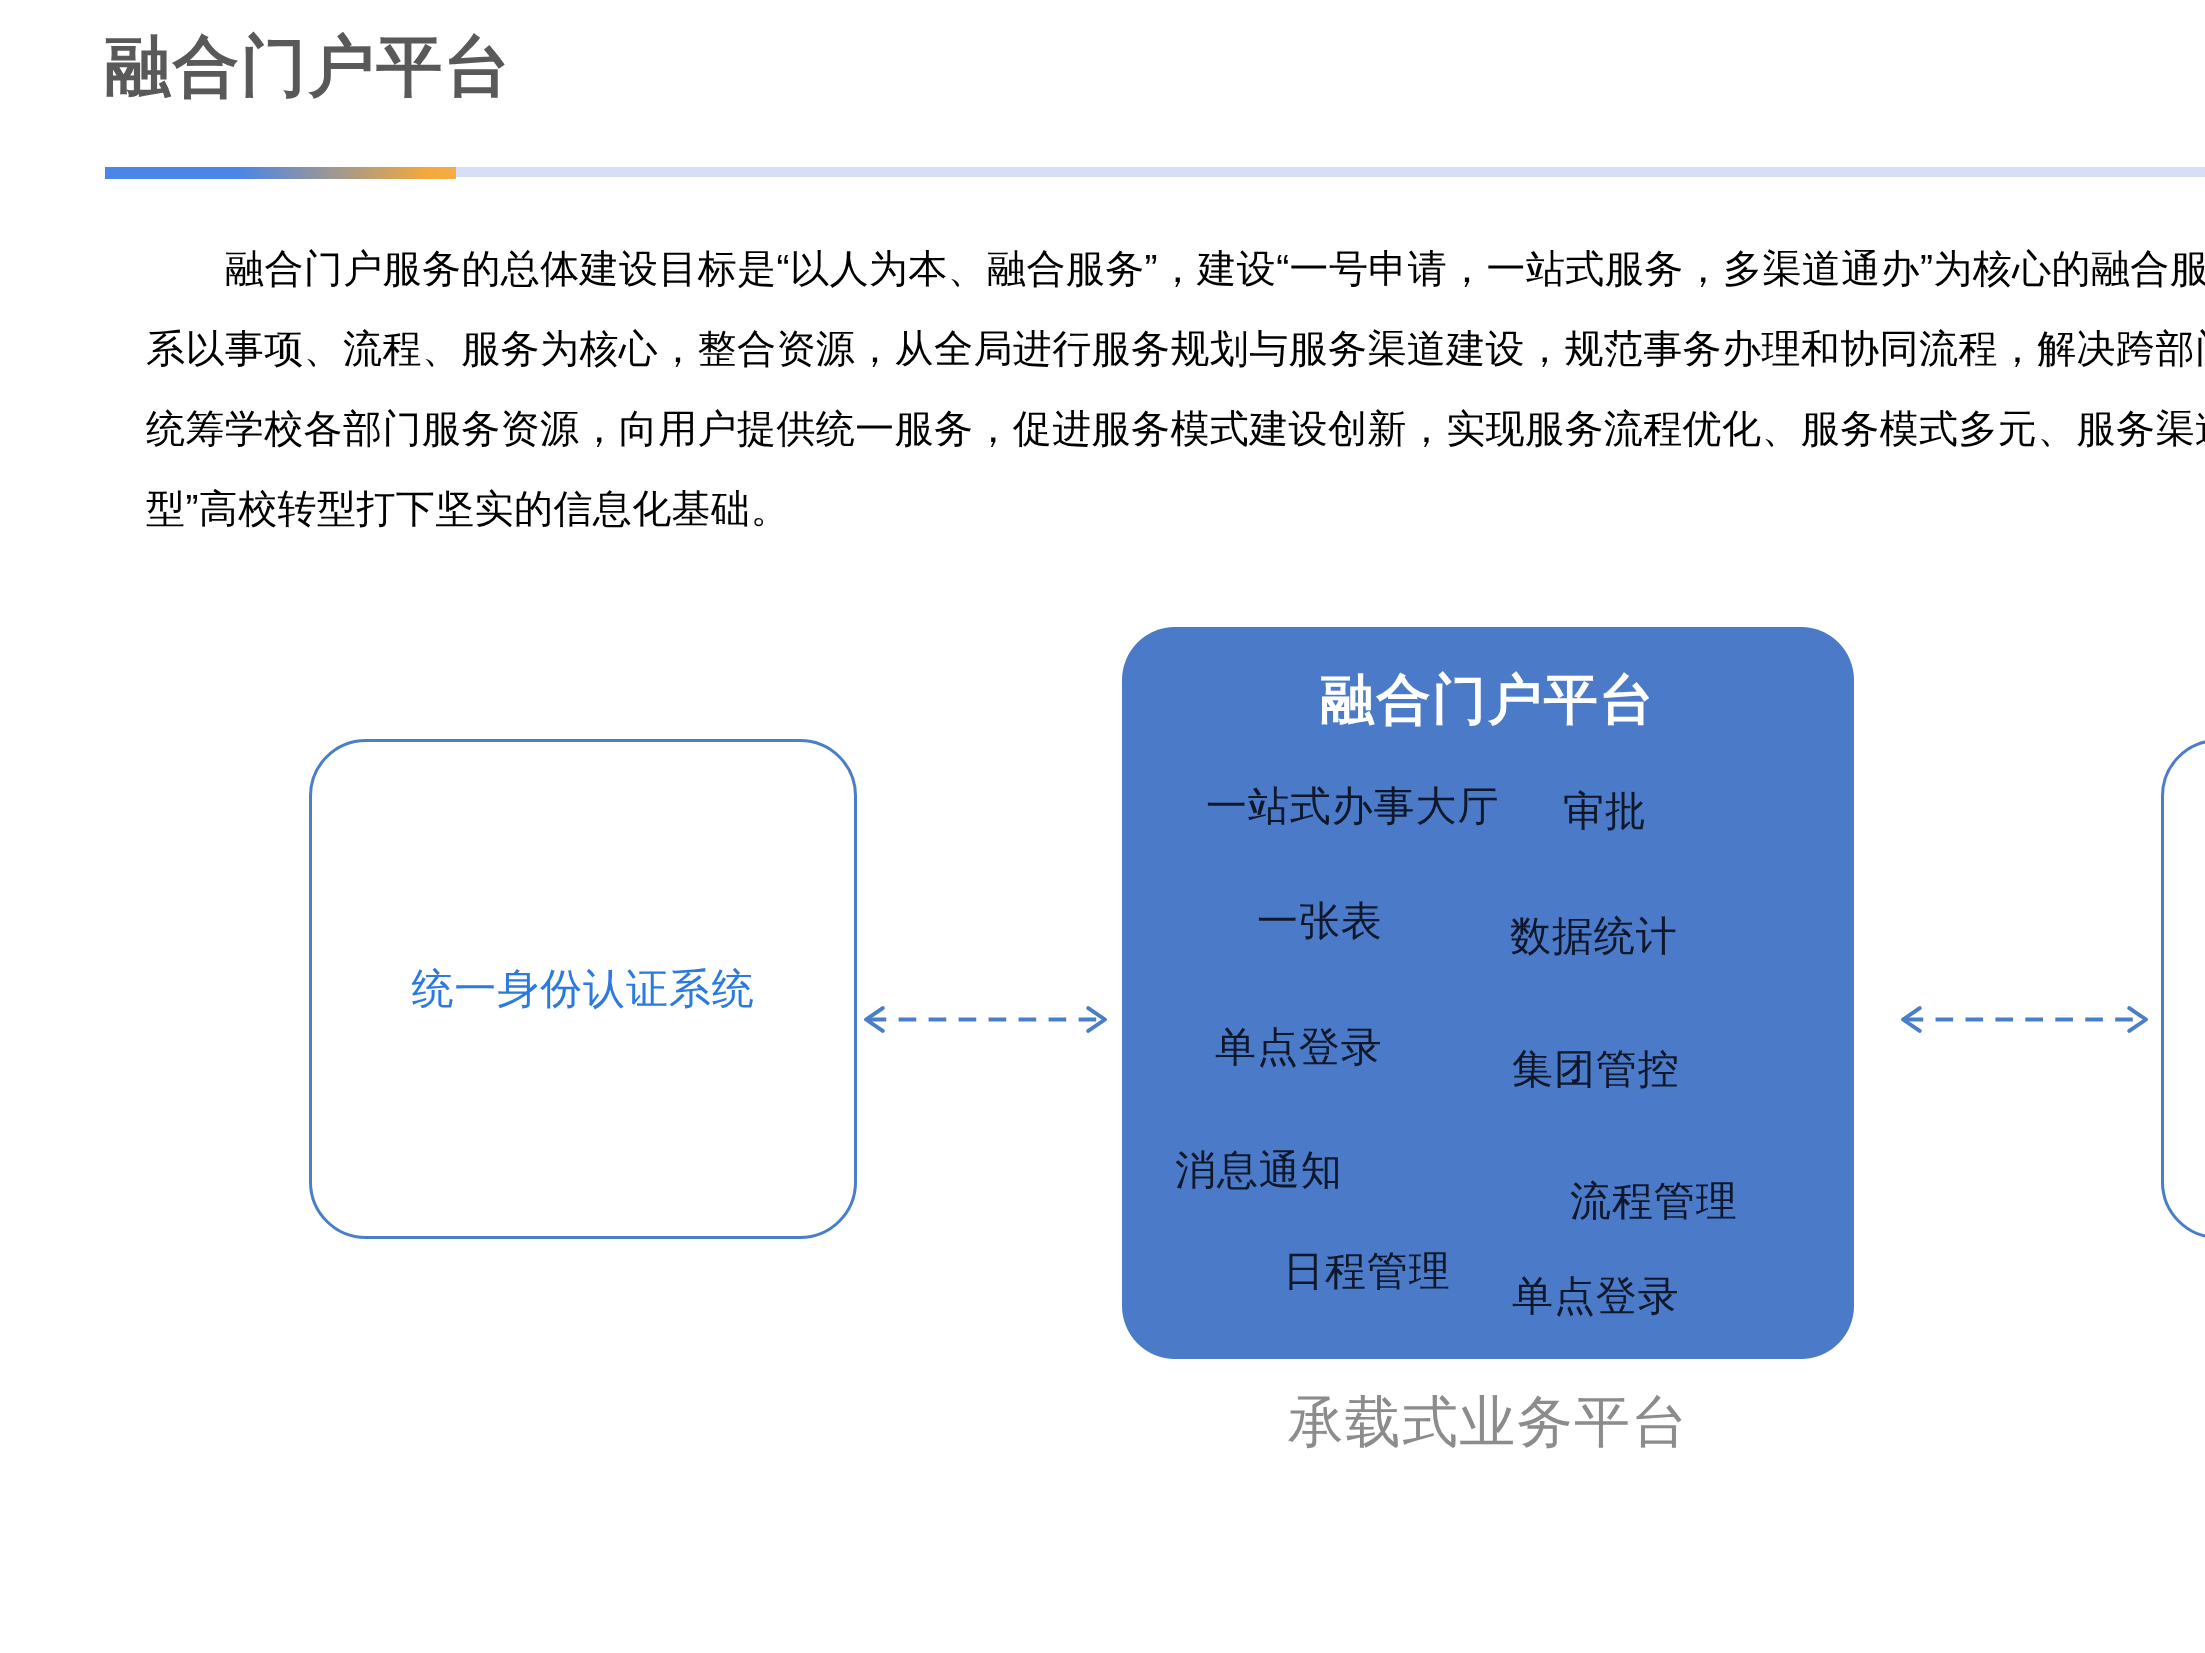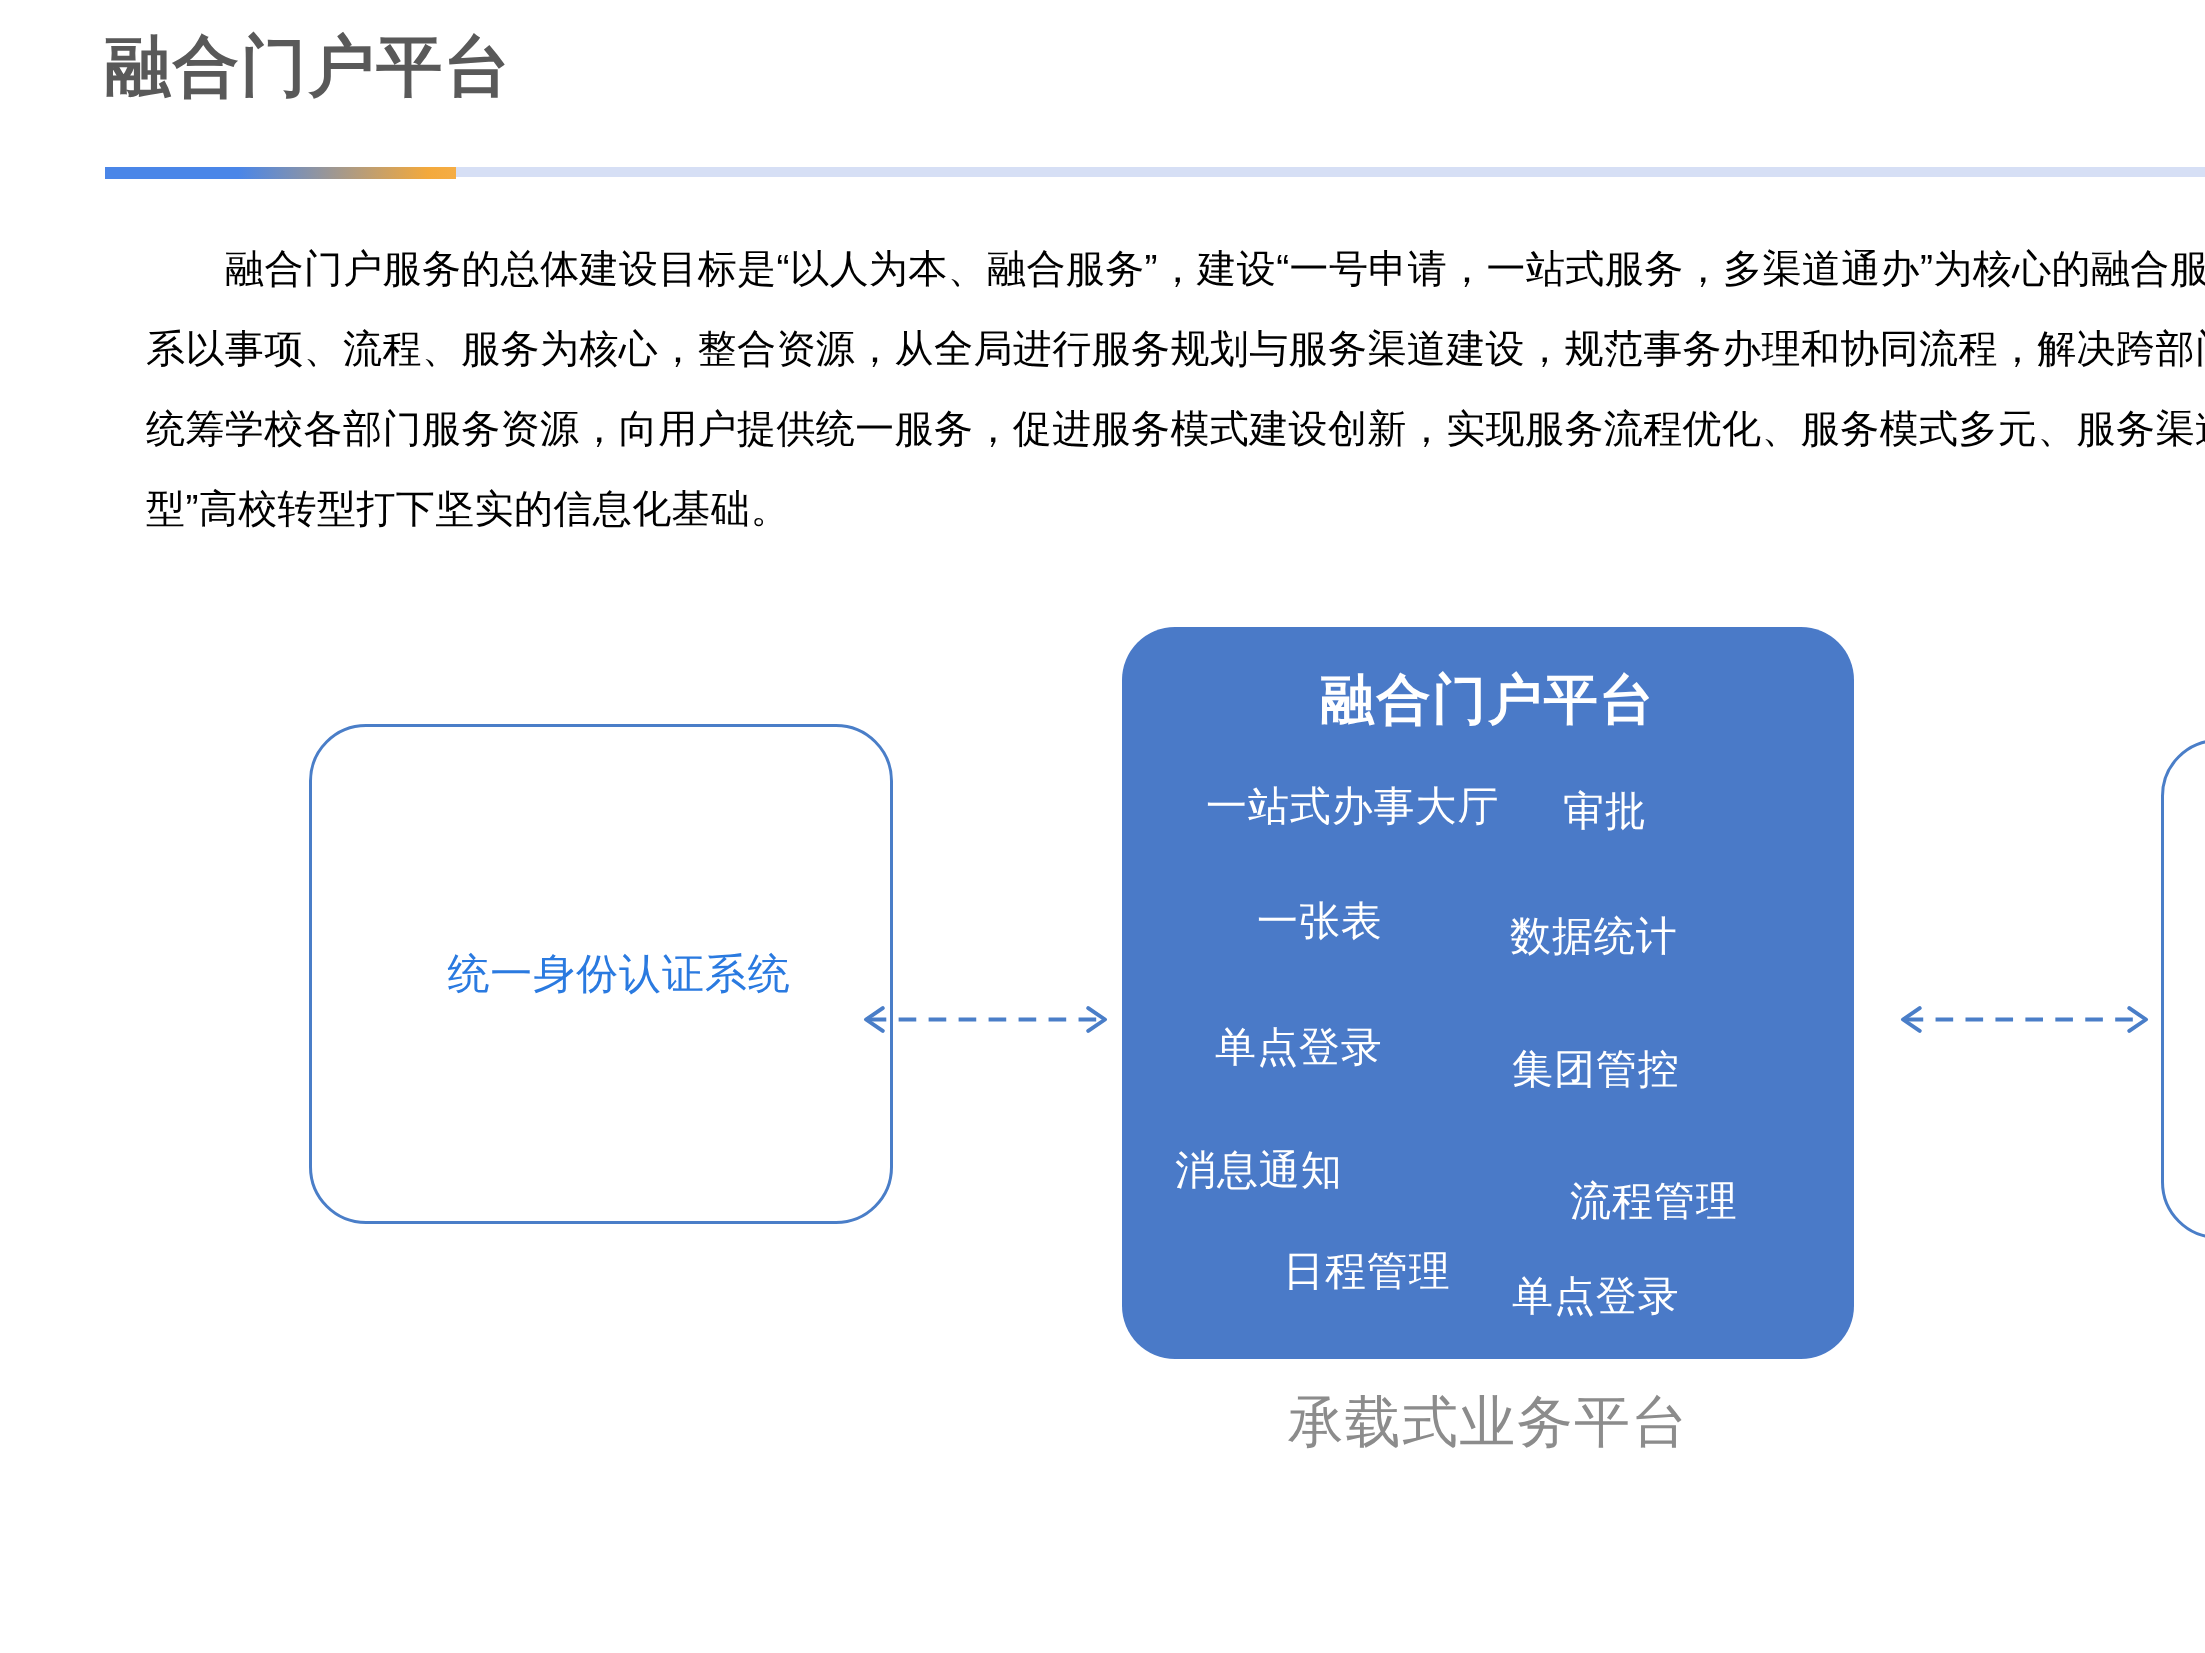--- a/index.html
+++ b/index.html
@@ -80,21 +80,21 @@
 
   .side-box {
     position: absolute;
     border: 3.1px solid #4a7ec8;
     border-radius: 57px;
     background: #ffffff;
     display: flex;
     align-items: center;
     justify-content: center;
   }
-  .side-box.left  { left: 309px;  top: 115px; width: 542px; height: 494px; padding-left: 36px; }
+  .side-box.left  { left: 309px;  top: 130px; width: 542px; height: 494px; }
   .side-box.right { left: 2161px; top: 130px; width: 538px; height: 494px; }
   .side-box-label {
     font-size: 42px;
     color: #2a7ae0;
     letter-spacing: 0.9px;
     white-space: nowrap;
   }
 
   
   .connector {
@@ -123,21 +123,21 @@
     left: 0; right: 0;
     top: 37px;
     text-align: center;
     font-size: 54px;
     font-weight: bold;
     color: #ffffff;
     letter-spacing: 1.8px;
   }
   .tag {
     position: absolute;
-    color: #ffffff;
+    color: #0f172a;
     font-size: 41px;
     letter-spacing: 0.9px;
     white-space: nowrap;
   }
   .tag.t-hall     { left: 84px;  top: 152px; }
   .tag.t-approval { left: 441px; top: 157px; }
   .tag.t-form     { left: 135px;  top: 267px; }
   .tag.t-stats    { left: 388px;  top: 282px; text-align: center; }
   .tag.t-publish  { left: 93px;  top: 393px; }
   .tag.t-group    { left: 390px;  top: 415px; }

